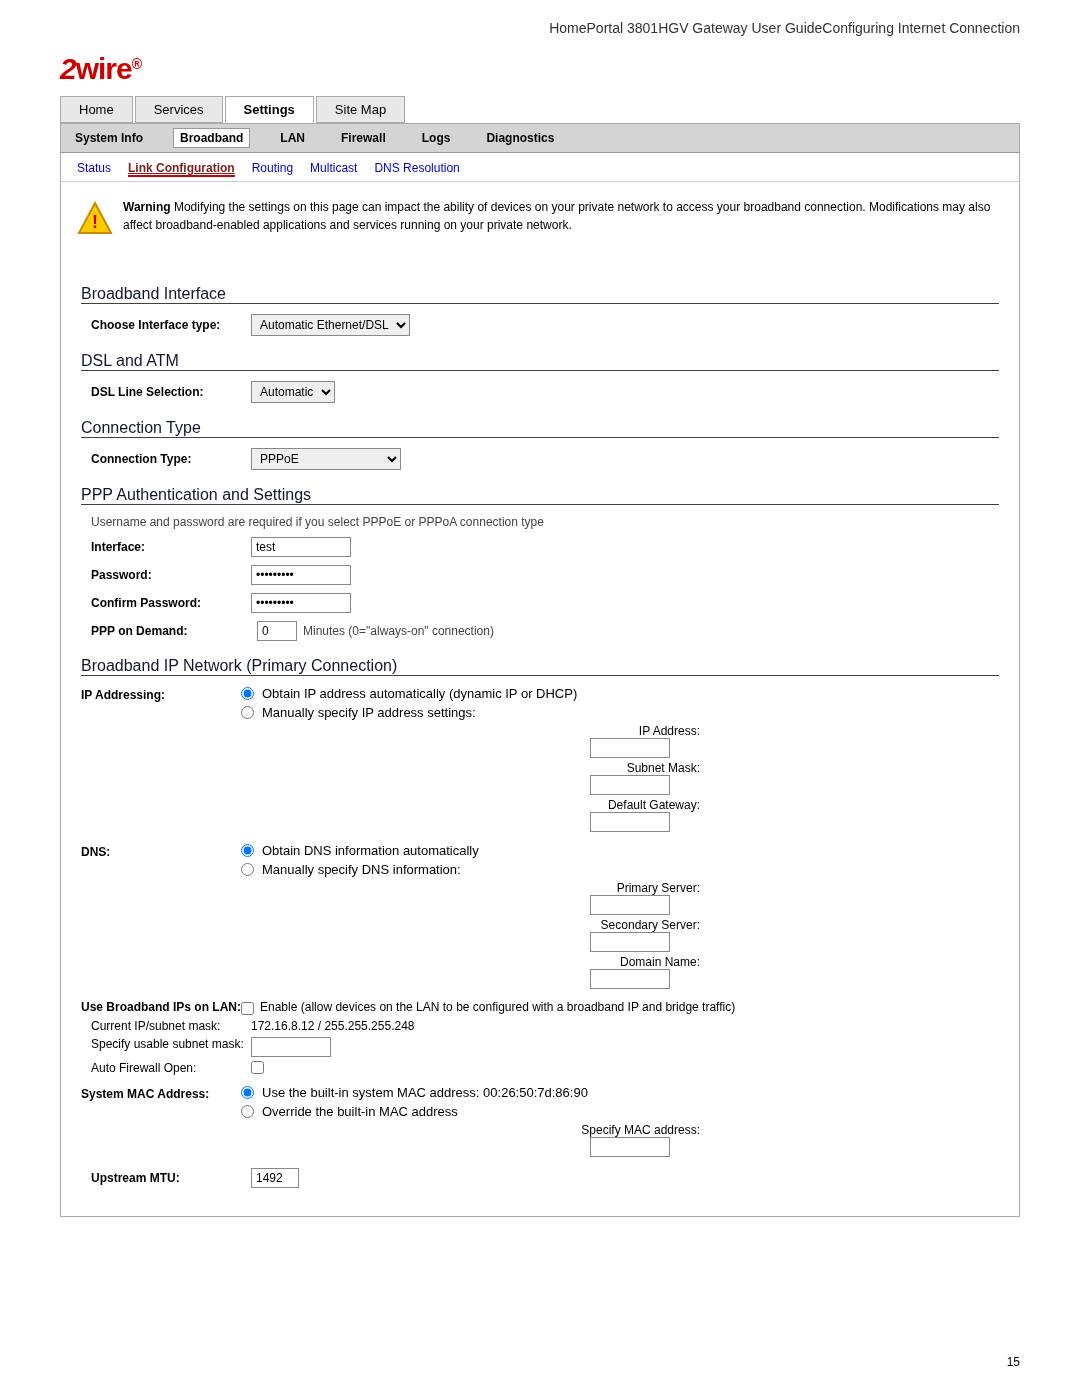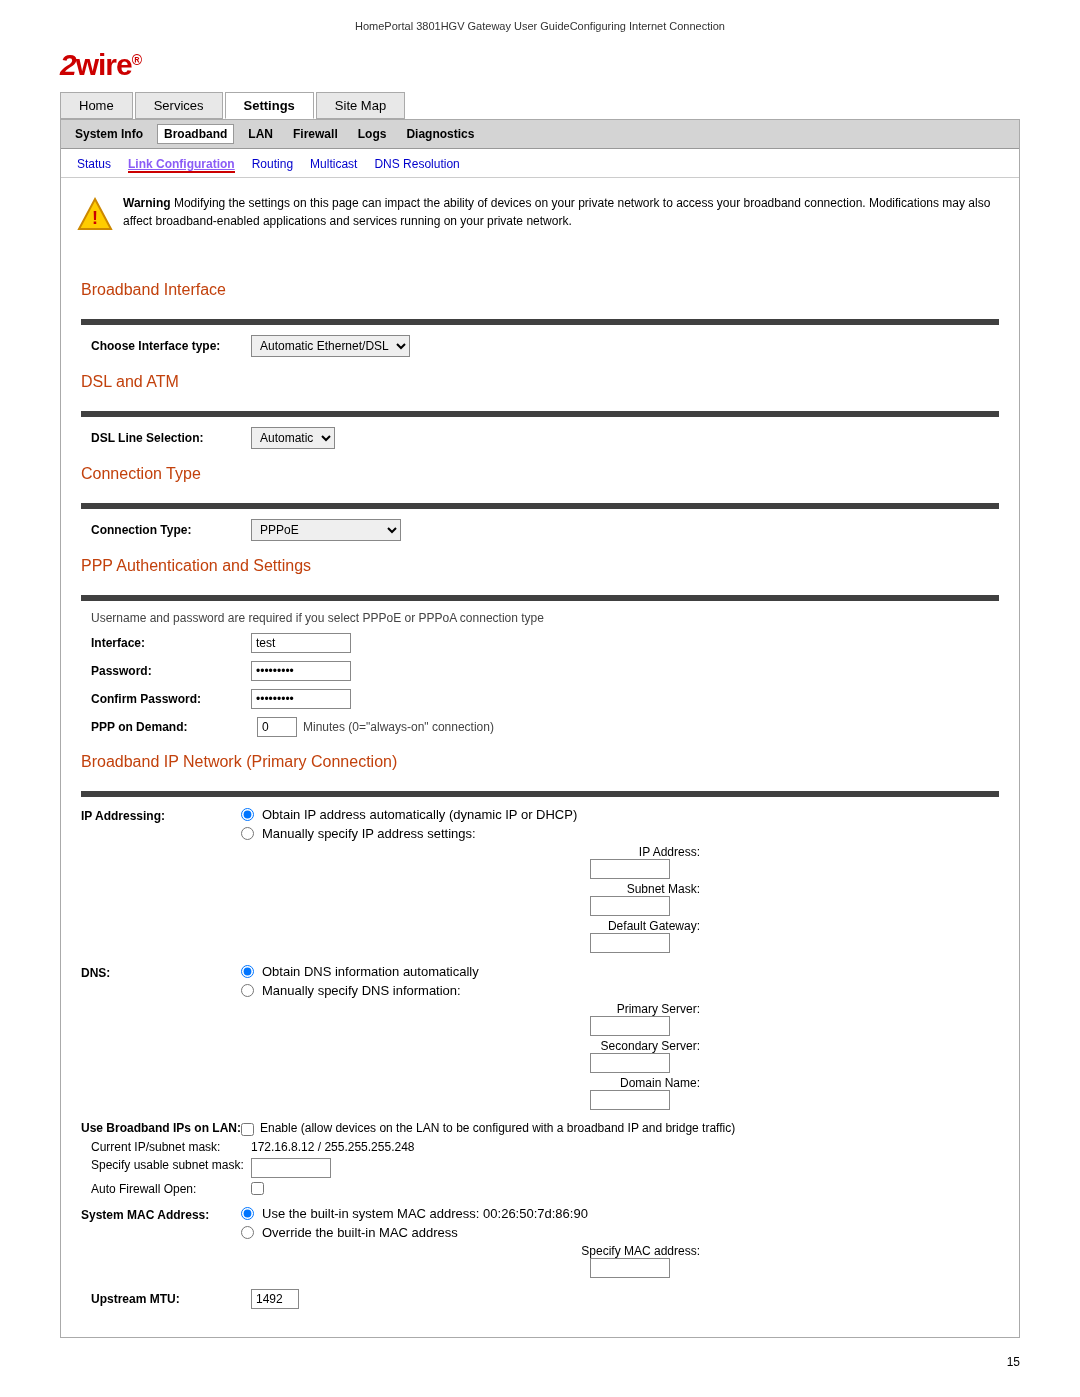--- a/index.html
+++ b/index.html
@@ -10,22 +10,22 @@
       color: #000;
     }
     .page-wrapper {
       width: 1080px;
       min-height: 1397px;
       padding: 20px 60px 40px 60px;
       position: relative;
     }
     .page-header {
       display: flex;
-      justify-content: center;
-      font-size: 11px;
+      justify-content: flex-end;
+      font-size: 14px;
       color: #333;
       margin-bottom: 16px;
     }
     .logo {
       margin-bottom: 10px;
     }
     .logo-text {
       font-size: 28px;
       font-weight: bold;
       color: #cc0000;
@@ -60,21 +60,21 @@
     .main-container {
       border: 1px solid #aaa;
       background: #fff;
     }
     
     .sub-nav {
       background: #d4d4d4;
       display: flex;
       align-items: center;
       padding: 4px 8px;
-      gap: 8px;
+      gap: 24px;
       border-bottom: 1px solid #999;
     }
     .sub-nav .sub-tab {
       padding: 2px 6px;
       font-size: 12px;
       font-weight: bold;
       cursor: pointer;
       color: #000;
     }
     .sub-nav .sub-tab.active {
@@ -88,21 +88,21 @@
       padding: 8px 16px 4px 16px;
       border-bottom: 1px solid #ccc;
       font-size: 12px;
     }
     .content-nav .ctab {
       color: #0000cc;
       cursor: pointer;
       text-decoration: none;
     }
     .content-nav .ctab.active {
-      color: #8b5cf6;
+      color: #7f1d1d;
       font-weight: bold;
       text-decoration: underline;
       border-bottom: 2px solid #cc0000;
     }
     
     .warning-box {
       display: flex;
       align-items: flex-start;
       padding: 8px 16px;
       margin: 8px 0;
@@ -122,24 +122,24 @@
       font-weight: bold;
     }
     
     .content-area {
       padding: 10px 20px 20px 20px;
     }
     
     .section-header {
       font-size: 16px;
       font-weight: normal;
-      border-bottom: 6px solid #404040;
-      padding-bottom: 20px;
+      border-bottom: 1px solid #404040;
+      padding-bottom: 0;
       margin: 16px 0 10px 0;
-      color: #c2410c;
+      color: #0f172a;
     }
     
     .form-row {
       display: flex;
       align-items: center;
       margin-bottom: 8px;
       padding-left: 10px;
     }
     .form-label {
       font-weight: bold;

